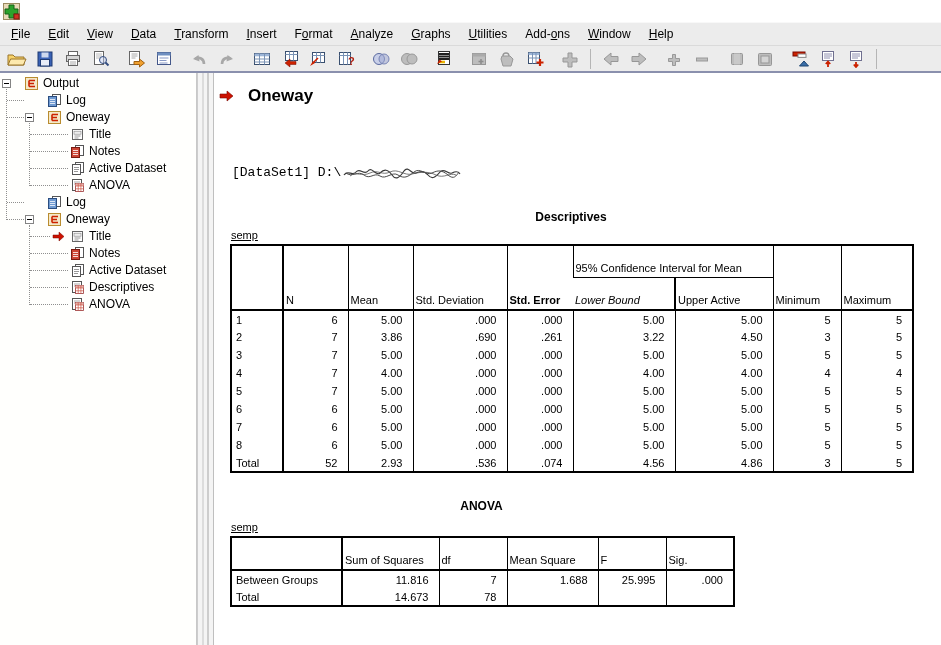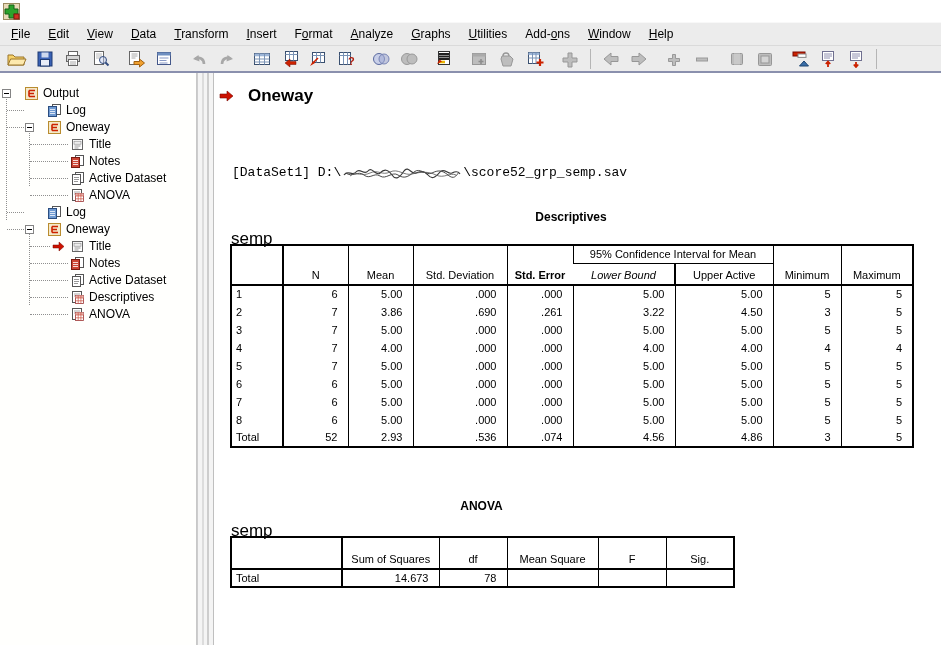--- a/index.html
+++ b/index.html
@@ -18,50 +18,50 @@
   .toolbar { height:27px; background:#ececec; display:flex; align-items:center;
              padding-left:3px; border-bottom:2px solid #8a90ad; }
   .tool-btn { width:28px; height:23px; display:flex; align-items:center;
               justify-content:center; flex:0 0 auto; }
   .tool-btn.gap { margin-left:7px; }
   .tool-sep { width:1px; height:20px; background:#b5b5b5; margin:0 6px; flex:0 0 auto; }
 
   
   .main { display:flex; height:572px; }
   .sidebar { width:197px; background:#fffffd; position:relative; font-size:12px;
-             border-right:1px solid #c8c8c8; padding-top:12px; overflow:hidden; }
+             border-right:1px solid #c8c8c8; padding-top:2px; overflow:hidden; }
   .tree-row { position:relative; height:17px; line-height:17px; white-space:nowrap; }
   .tree-row .t-label { position:absolute; top:0; }
   .tree-row svg.t-icon { position:absolute; top:1px; }
   .hconn { position:absolute; top:8px; border-top:1px dotted #8f8f8f; }
   .vline { position:absolute; border-left:1px dotted #8f8f8f; }
   .expander { position:absolute; width:9px; height:9px; top:4px; background:#fff;
               border:1px solid #848484; }
   .expander::after { content:""; position:absolute; left:1px; top:3px; width:5px;
                      height:1px; background:#000; }
   .splitter { width:17px; background:#ececec;
               background:linear-gradient(90deg,#cdcdcd 0 1px,#f4f4f4 1px 5px,#dcdcdc 5px 7px,#f4f4f4 7px 10px,#cdcdcd 10px 12px,#f4f4f4 12px 16px,#bfbfbf 16px 17px); }
   .content { flex:1; background:#fff; position:relative; overflow:hidden; }
 
   
   .out-heading { position:absolute; left:34px; top:13px; font-size:17px; font-weight:bold; }
   .heading-arrow { position:absolute; left:5px; top:17px; }
   .dataset-line { position:absolute; left:18px; top:92px; font-family:"Liberation Mono", monospace;
                   font-size:13px; white-space:pre; display:flex; align-items:center; }
   .tbl-title { position:absolute; font-weight:bold; font-size:12px; text-align:center; }
-  .layer-label { position:absolute; font-size:17px; text-decoration:underline; }
+  .layer-label { position:absolute; font-size:11px; text-decoration:underline; }
 
   table.spss { border-collapse:collapse; border:2px solid #000; table-layout:fixed;
                font-size:11px; position:absolute; }
   table.spss th, table.spss td { font-weight:normal; border-left:1px solid #000;
                overflow:hidden; }
   table.spss th:first-child, table.spss td:first-child { border-left:none;
                border-right:2px solid #000; }
   table.spss thead th { border-bottom:2px solid #000; vertical-align:bottom;
-               text-align:center; padding:2px 2px 3px 2px; }
+               text-align:left; padding:16px 2px 3px 2px; }
   table.spss thead th.ci-span { border-bottom:1px solid #000; vertical-align:middle; }
   table.spss td { height:18px; }
   table.spss td.num { text-align:right; padding-right:10px; }
   table.spss td.lbl { text-align:left; padding-left:4px; }
   .corner { border-right:2px solid #000; }
 </style>
 </head>
 <body>
 
 <div class="titlebar">
@@ -421,21 +421,21 @@
   <div class="content">
     <svg class="heading-arrow" width="15" height="12" viewBox="0 0 15 12">
       <path d="M1 4h7V1l6 5-6 5V8H1z" fill="#cc1100" stroke="#7a0800" stroke-width="0.6"></path>
     </svg>
     <div class="out-heading">Oneway</div>
 
     <div class="dataset-line"><span>[DataSet1] D:\</span><svg width="120" height="14" viewBox="0 0 120 14" style="margin:0 1px;">
           <path d="M2 9 C6 3,10 11,14 6 S22 10,26 5 S34 11,38 7 S46 3,50 9 S58 11,62 5 S70 9,74 7 S82 4,86 9 S94 11,98 6 S106 9,110 7 S116 5,118 8" fill="none" stroke="#3a3a3a" stroke-width="1.2"></path>
           <path d="M4 7 C10 12,16 4,22 9 S32 6,38 10 S50 5,56 9 S66 11,72 6 S84 10,90 7 S100 4,106 9 S114 10,117 6" fill="none" stroke="#4a4a4a" stroke-width="1"></path>
           <path d="M8 10 C14 5,20 11,28 7 S40 10,48 6 S62 10,70 8 S86 5,94 9 S108 6,114 9" fill="none" stroke="#555" stroke-width="0.8"></path>
-        </svg><span>\score52_grp_semp.sav</span></div>
+        </svg></div>
 
     <div class="tbl-title" style="left:16px; width:682px; top:137px;">Descriptives</div>
     <div class="layer-label" style="left:17px; top:156px;">semp</div>
     <table class="spss" id="desc-table" style="left:16px; top:171px; width:682px;">
         <colgroup>
           <col style="width:52px">
           <col style="width:65px">
           <col style="width:65px">
           <col style="width:94px">
           <col style="width:66px">
@@ -579,20 +579,28 @@
             <th class="corner" style="height:32px;"></th>
             <th>Sum of Squares</th>
             <th>df</th>
             <th>Mean Square</th>
             <th>F</th>
             <th>Sig.</th>
           </tr>
         </thead>
         <tbody>
           <tr>
+            <td class="lbl">Between Groups</td>
+            <td class="num">11.816</td>
+            <td class="num">7</td>
+            <td class="num">1.688</td>
+            <td class="num">25.995</td>
+            <td class="num">.000</td>
+          </tr>
+          <tr>
             <td class="lbl">Total</td>
             <td class="num">14.673</td>
             <td class="num">78</td>
             <td class="num"></td>
             <td class="num"></td>
             <td class="num"></td>
           </tr>
         </tbody>
       </table>
   </div>

